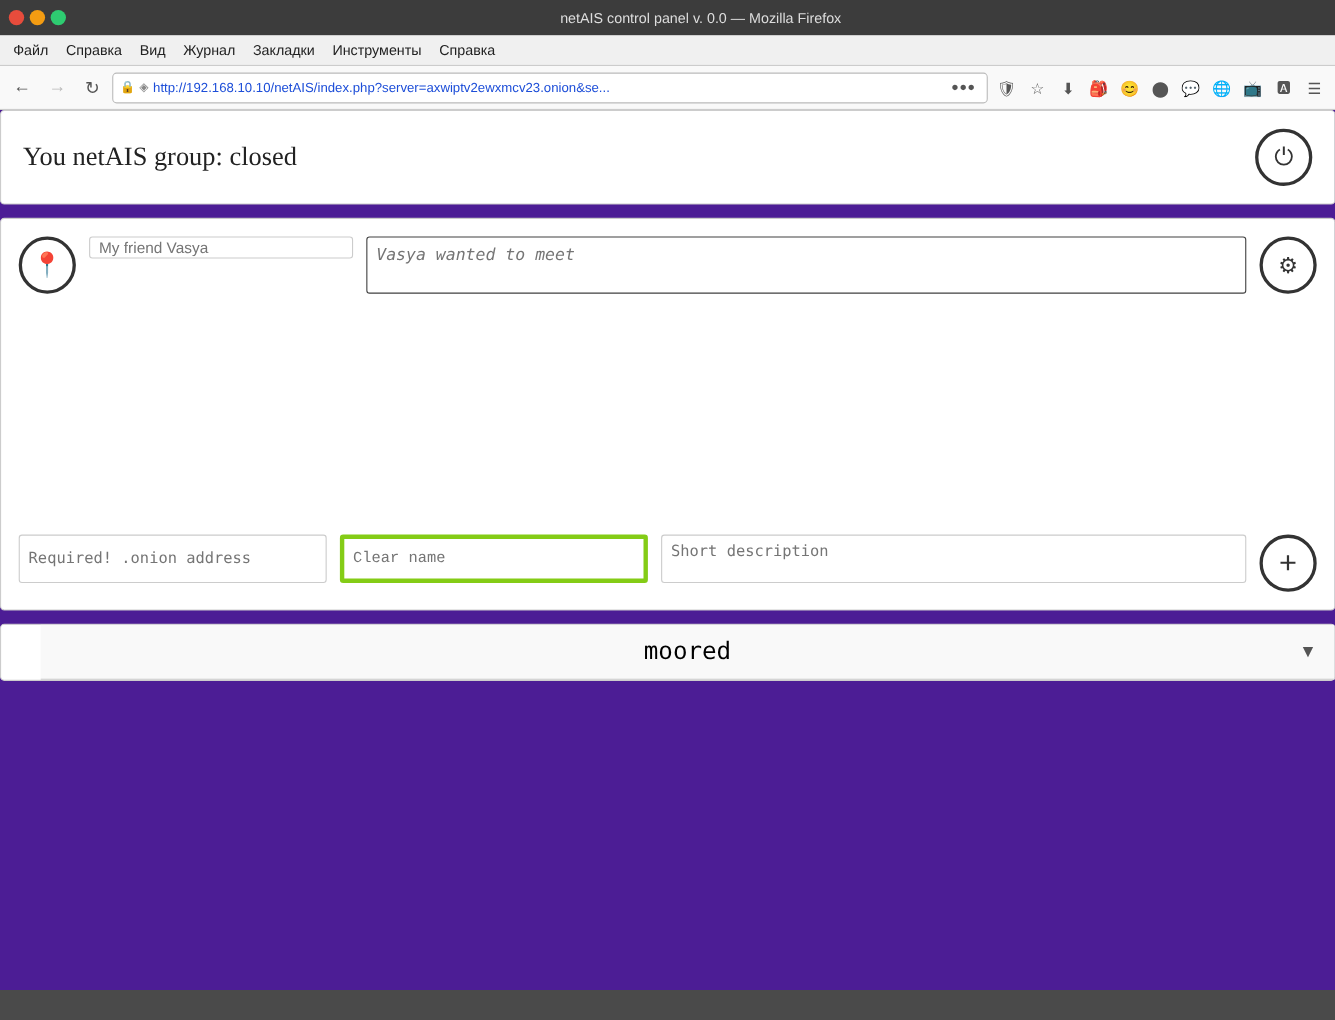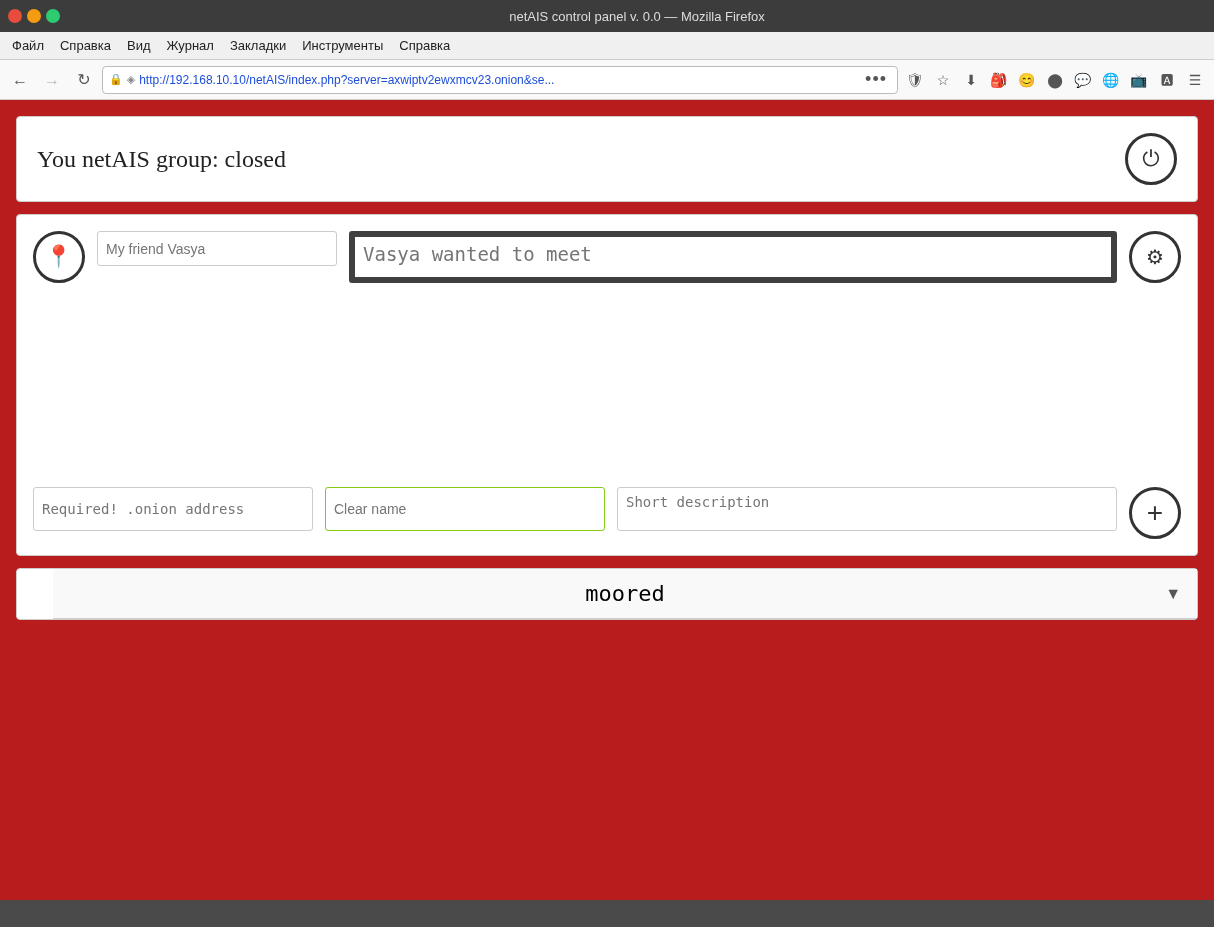--- a/index.html
+++ b/index.html
@@ -116,22 +116,21 @@
       cursor: pointer;
       border-radius: 3px;
       font-size: 14px;
       color: #555;
       border: none;
       background: transparent;
     }
 
     
     .page-content {
-      background: #b91c1c;
-      padding: 16px;
+      background: #4c1d95;
       min-height: 800px;
     }
 
     
     .card {
       background: white;
       border: 1px solid #ccc;
       border-radius: 4px;
       margin-bottom: 12px;
     }
@@ -180,38 +179,39 @@
       border: 3px solid #333;
       background: white;
       cursor: pointer;
       display: flex; align-items: center; justify-content: center;
       font-size: 22px;
       color: #333;
       flex-shrink: 0;
     }
     .name-input {
       flex: 1;
-      height: 35px;
+      height: 20px;
       border: 1px solid #ccc;
       border-radius: 3px;
       padding: 0 8px;
       font-size: 14px;
       color: #999;
       max-width: 240px;
     }
     .description-textarea {
       flex: 1;
       height: 52px;
-      border: 6px solid #404040;
+      border: 1px solid #404040;
       border-radius: 3px;
       padding: 6px 8px;
-      font-size: 19px;
+      font-size: 15px;
       color: #999;
       resize: none;
       font-family: monospace;
+      font-style: italic;
     }
     .gear-btn {
       width: 52px; height: 52px;
       border-radius: 50%;
       border: 3px solid #333;
       background: white;
       cursor: pointer;
       display: flex; align-items: center; justify-content: center;
       font-size: 20px;
       color: #333;
@@ -222,41 +222,41 @@
     
     .middle-area {
       min-height: 180px;
     }
 
     
     .form-bottom-row {
       display: flex;
       align-items: flex-start;
       gap: 12px;
-      margin-top: 12px;
+      margin-top: 27px;
     }
     .onion-input {
       flex: 0 0 280px;
       height: 44px;
       border: 1px solid #ccc;
       border-radius: 3px;
       padding: 0 8px;
       font-size: 14px;
       color: #999;
       font-family: monospace;
     }
     .clear-name-input {
       flex: 0 0 280px;
       height: 44px;
-      border: 1px solid #84cc16;
+      border: 4px solid #84cc16;
       border-radius: 3px;
       padding: 0 8px;
       font-size: 14px;
       color: #999;
-      font-family: Liberation Sans, sans-serif;
+      font-family: Liberation Mono, monospace;
     }
     .short-desc-textarea {
       flex: 1;
       height: 44px;
       border: 1px solid #ccc;
       border-radius: 3px;
       padding: 6px 8px;
       font-size: 14px;
       color: #999;
       resize: none;

